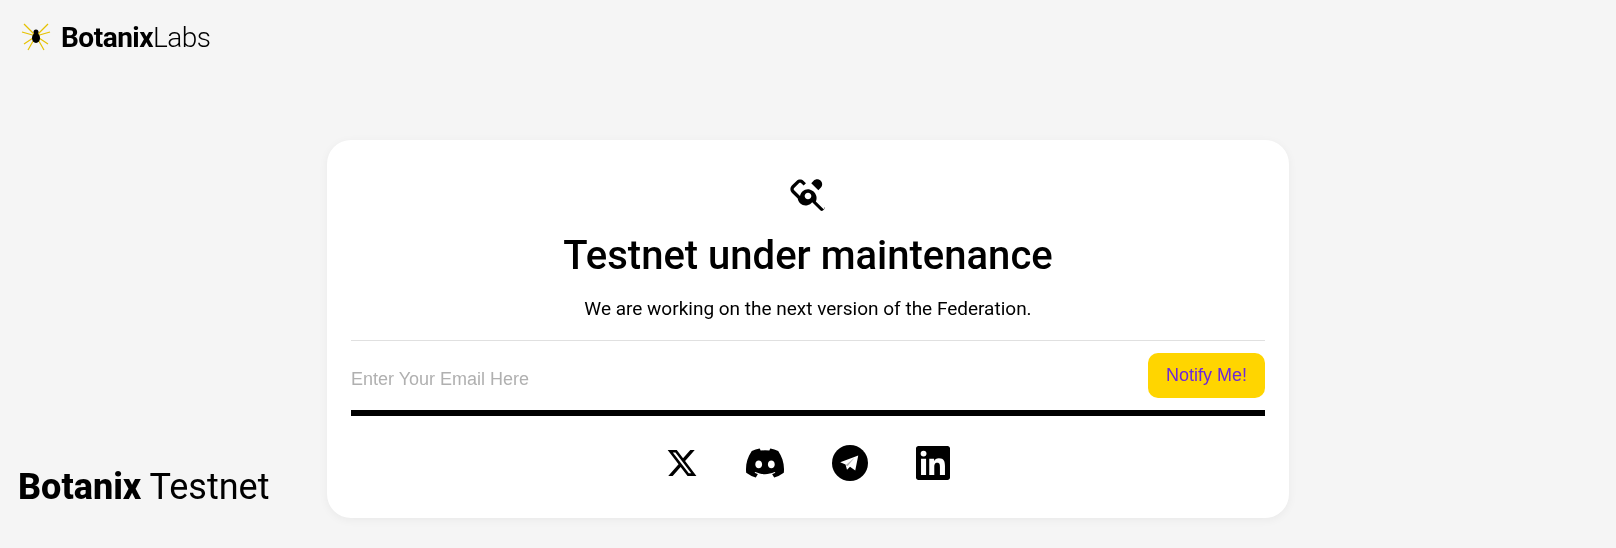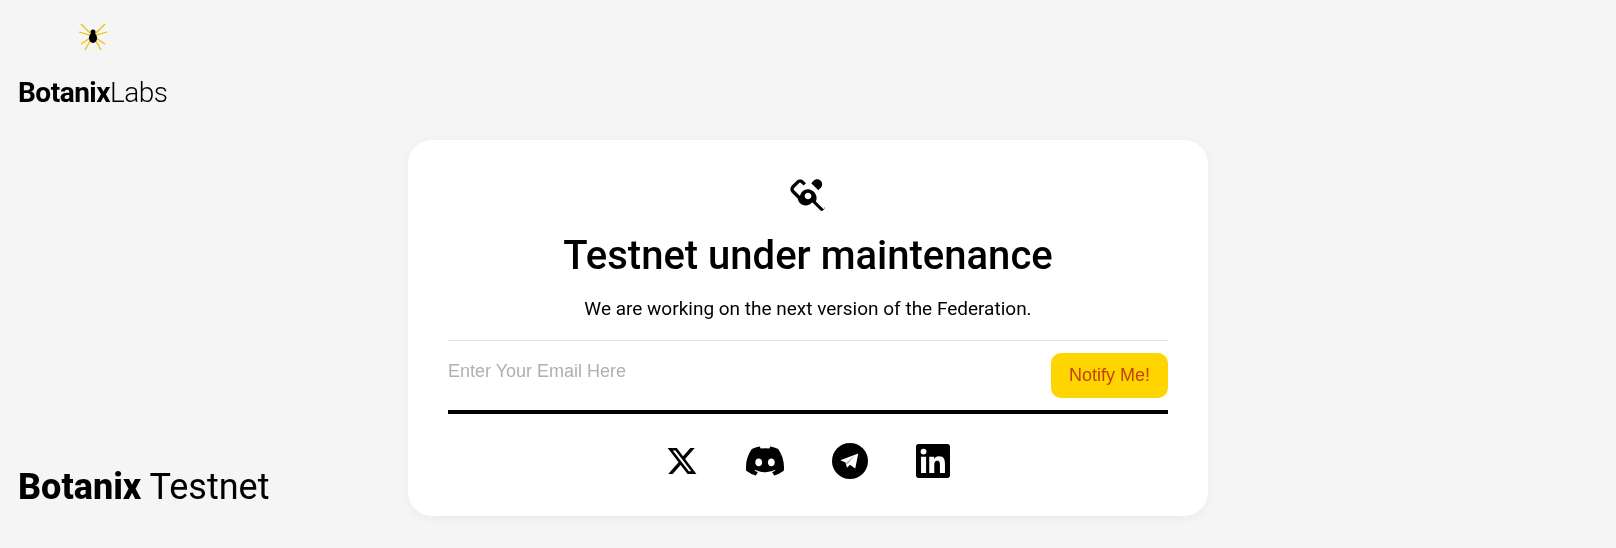--- a/index.html
+++ b/index.html
@@ -13,23 +13,22 @@
       width: 1616px;
       height: 548px;
       position: relative;
       overflow: hidden;
     }
     .header-logo {
       position: absolute;
       top: 18px;
       left: 18px;
       display: flex;
-      align-items: center;
-      gap: 22px;
-      flex-direction: column;
+      align-items: flex-end;
+      gap: 7px;
     }
     .spider-icon {
       width: 36px;
       height: 36px;
       position: relative;
     }
     .logo-text {
       font-size: 28px;
       letter-spacing: -0.5px;
       color: #000;
@@ -51,65 +50,65 @@
       font-weight: 800;
     }
     .page-title-light {
       font-weight: 400;
     }
     .card {
       position: absolute;
       top: 140px;
       left: 50%;
       transform: translateX(-50%);
-      width: 800px;
+      width: 962px;
       background: #fff;
       border-radius: 24px;
-      padding: 36px 40px 36px;
+      padding: 36px 24px 36px;
       box-shadow: 0 2px 10px rgba(0,0,0,0.05);
       text-align: center;
     }
     .tools-icon {
       display: inline-block;
       margin-bottom: 12px;
     }
     .card-title {
       font-size: 40px;
       font-weight: 500;
       color: #000;
       margin-bottom: 18px;
     }
     .card-subtitle {
       font-size: 19px;
       color: #000;
       margin-bottom: 20px;
     }
     .email-row {
       display: flex;
-      align-items: flex-start;
+      align-items: flex-end;
       border-top: 1px solid #e0e0e0;
-      border-bottom: 4px solid #000000;
+      border-bottom: 6px solid #000000;
       padding: 12px 0;
       margin-bottom: 28px;
     }
     .email-input {
       flex: 1;
       border: none;
       outline: none;
       font-size: 18px;
       color: #333;
       background: transparent;
       padding: 8px 0;
     }
     .email-input::placeholder {
       color: #b0b0b0;
     }
     .notify-button {
       background: #ffd500;
-      color: #c2410c;
+      color: #6d28d9;
       border: none;
       border-radius: 10px;
       padding: 12px 18px;
       font-size: 18px;
       font-weight: 500;
       cursor: pointer;
     }
     .socials {
       display: flex;
       justify-content: center;

